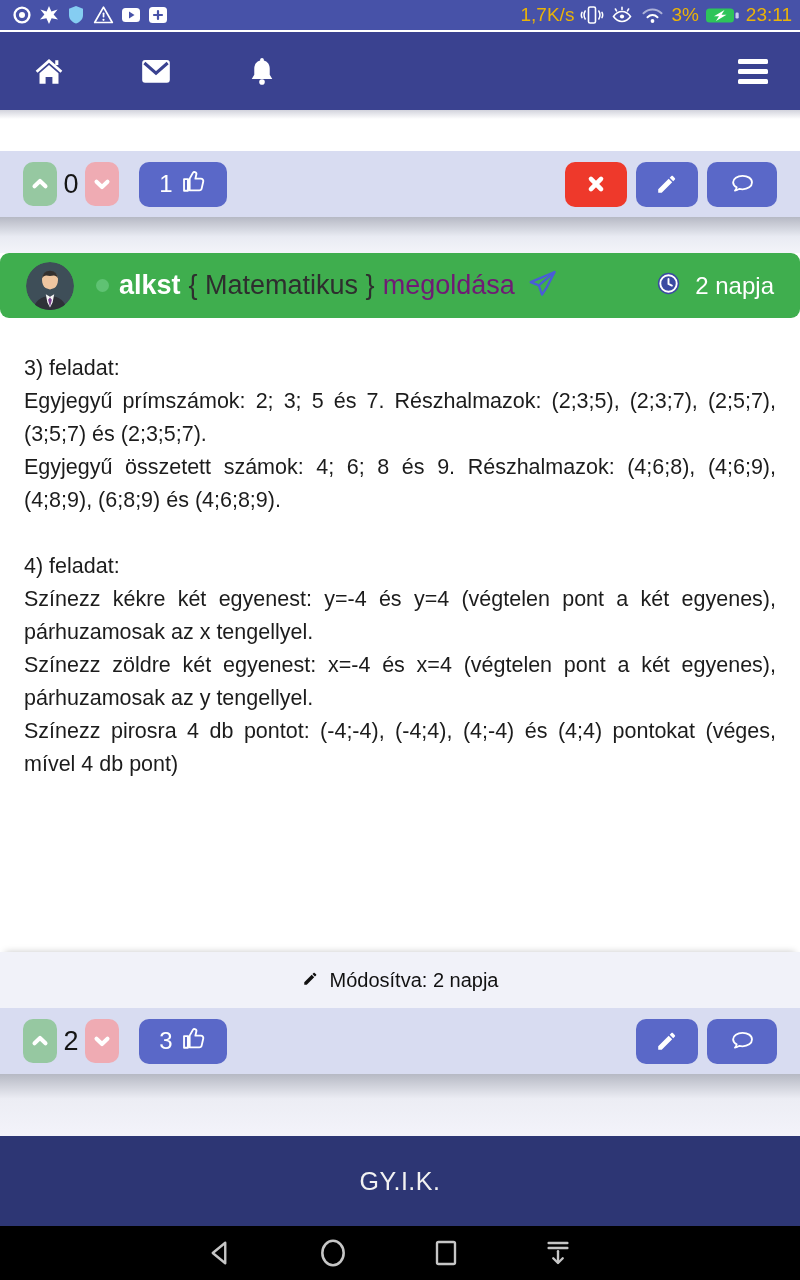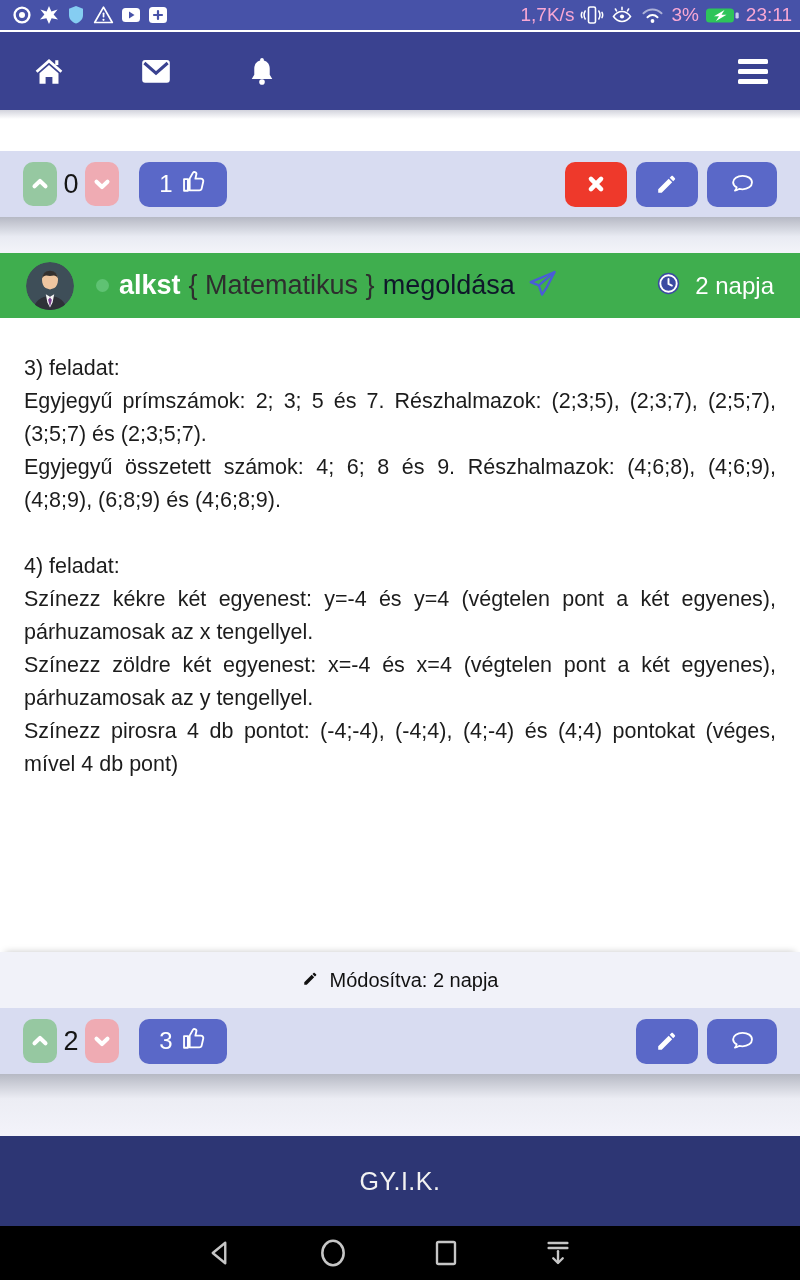--- a/index.html
+++ b/index.html
@@ -5,21 +5,21 @@
   * { margin:0; padding:0; box-sizing:border-box; }
   html,body { background:#222; }
   .screen {
     position:relative; width:800px; height:1280px; overflow:hidden;
     background:#ffffff; font-family:"Liberation Sans","DejaVu Sans",sans-serif;
   }
   
   .status-bar {
     position:absolute; top:0; left:0; width:800px; height:30px;
     background:#4752a8; display:flex; align-items:center; justify-content:space-between;
-    padding:0 8px 0 12px; color:#f9a8d4;
+    padding:0 8px 0 12px; color:#eab308;
   }
   .sb-left { display:flex; align-items:center; gap:7px; }
   .sb-right { display:flex; align-items:center; gap:6px; font-size:19px; }
   .sb-right .txt { letter-spacing:0; }
   .sb-icon { display:inline-flex; }
   
   .nav-bar {
     position:absolute; top:32px; left:0; width:800px; height:78px;
     background:#3a4290; display:flex; align-items:center; padding:0 32px;
   }
@@ -58,27 +58,27 @@
   }
   .sq-btn {
     width:62px; height:45px; border:none; border-radius:10px; background:#5a68c8;
     display:flex; align-items:center; justify-content:center; cursor:pointer;
   }
   .sq-btn.danger { background:#ee392b; }
   .sq-btn.wide { width:70px; }
   
   .answer-header {
     position:absolute; top:253px; left:0; width:800px; height:65px; background:#3fae4e;
-    display:flex; align-items:center; padding:0 26px; color:#fff;
+    display:flex; align-items:center; padding:0 26px; color:#fff;border-radius:9px;
   }
   .avatar { width:48px; height:48px; border-radius:50%; overflow:hidden; flex:0 0 auto; }
   .online-dot { width:13px; height:13px; border-radius:50%; background:#5fc273; margin:0 10px 0 22px; }
   .author { font-size:27px; font-weight:bold; color:#fff; cursor:pointer; }
   .rank { font-size:27px; color:#2e2e2e; margin:4px 8px; }
-  .suffix { font-size:27px; color:#0f172a; margin-right:10px; }
+  .suffix { font-size:27px; color:#701a75; margin-right:10px; }
   .hdr-right { margin-left:auto; display:flex; align-items:center; gap:13px; }
   .age { font-size:24px; color:#fff; }
   
   .content {
     position:absolute; top:318px; left:0; width:800px; height:634px; background:#fff;
     padding:34px 24px 0 24px; color:#1c1c1c; font-size:21.5px; line-height:33px;
   }
   .pgroup { margin-bottom:33px; }
   .pline { text-align:justify; }
   

